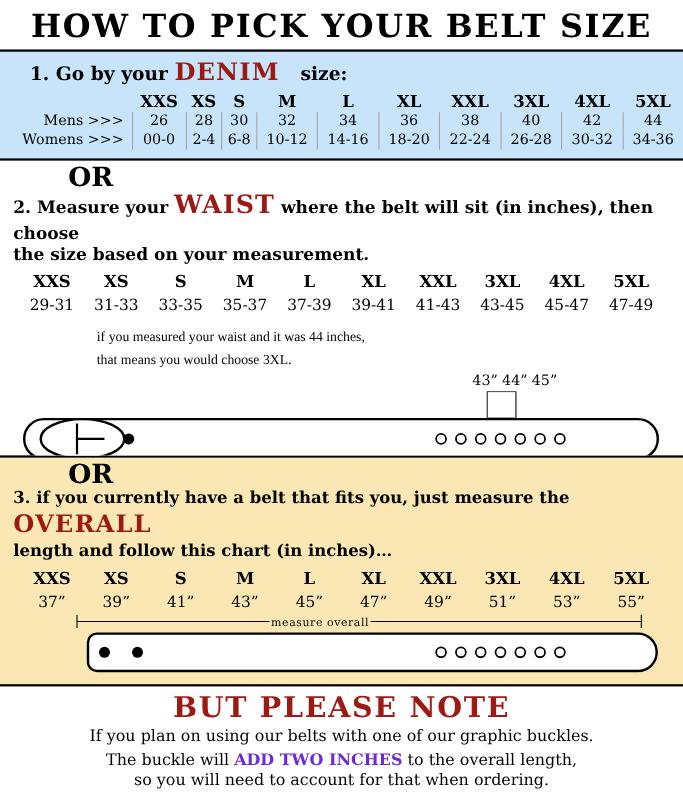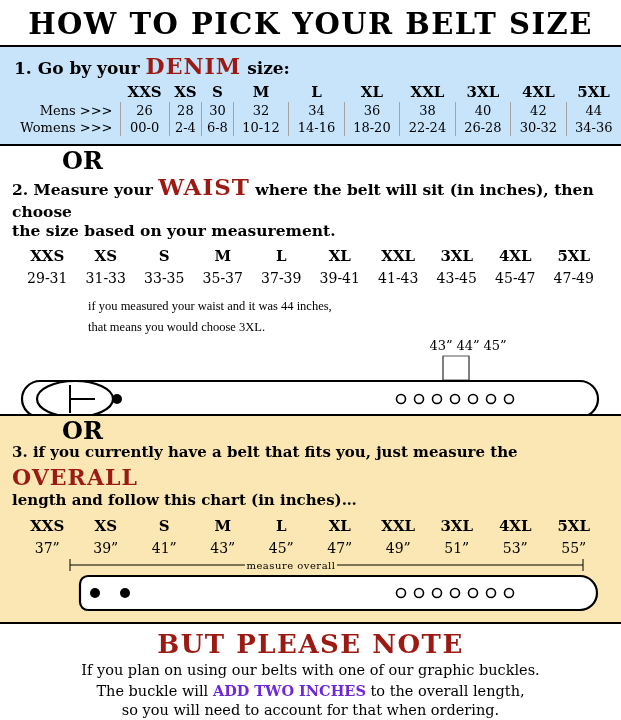--- a/index.html
+++ b/index.html
@@ -38,21 +38,21 @@
     font-family: "DejaVu Serif", serif;
     font-size: 17px;
     font-weight: bold;
     padding-left: 14px;
   }
   .lead .hl {
     color: #9b1b14;
     font-size: 22px;
     letter-spacing: 1px;
   }
-  .lead .plain { font-weight: bold; }
+  .lead .plain { font-weight: bold; margin-left: 13px; }
 
   table.sizes {
     width: 100%;
     border-collapse: collapse;
     font-family: "DejaVu Serif", serif;
   }
   table.sizes th, table.sizes td {
     text-align: center;
     font-size: 13px;
     padding: 1px 0;

